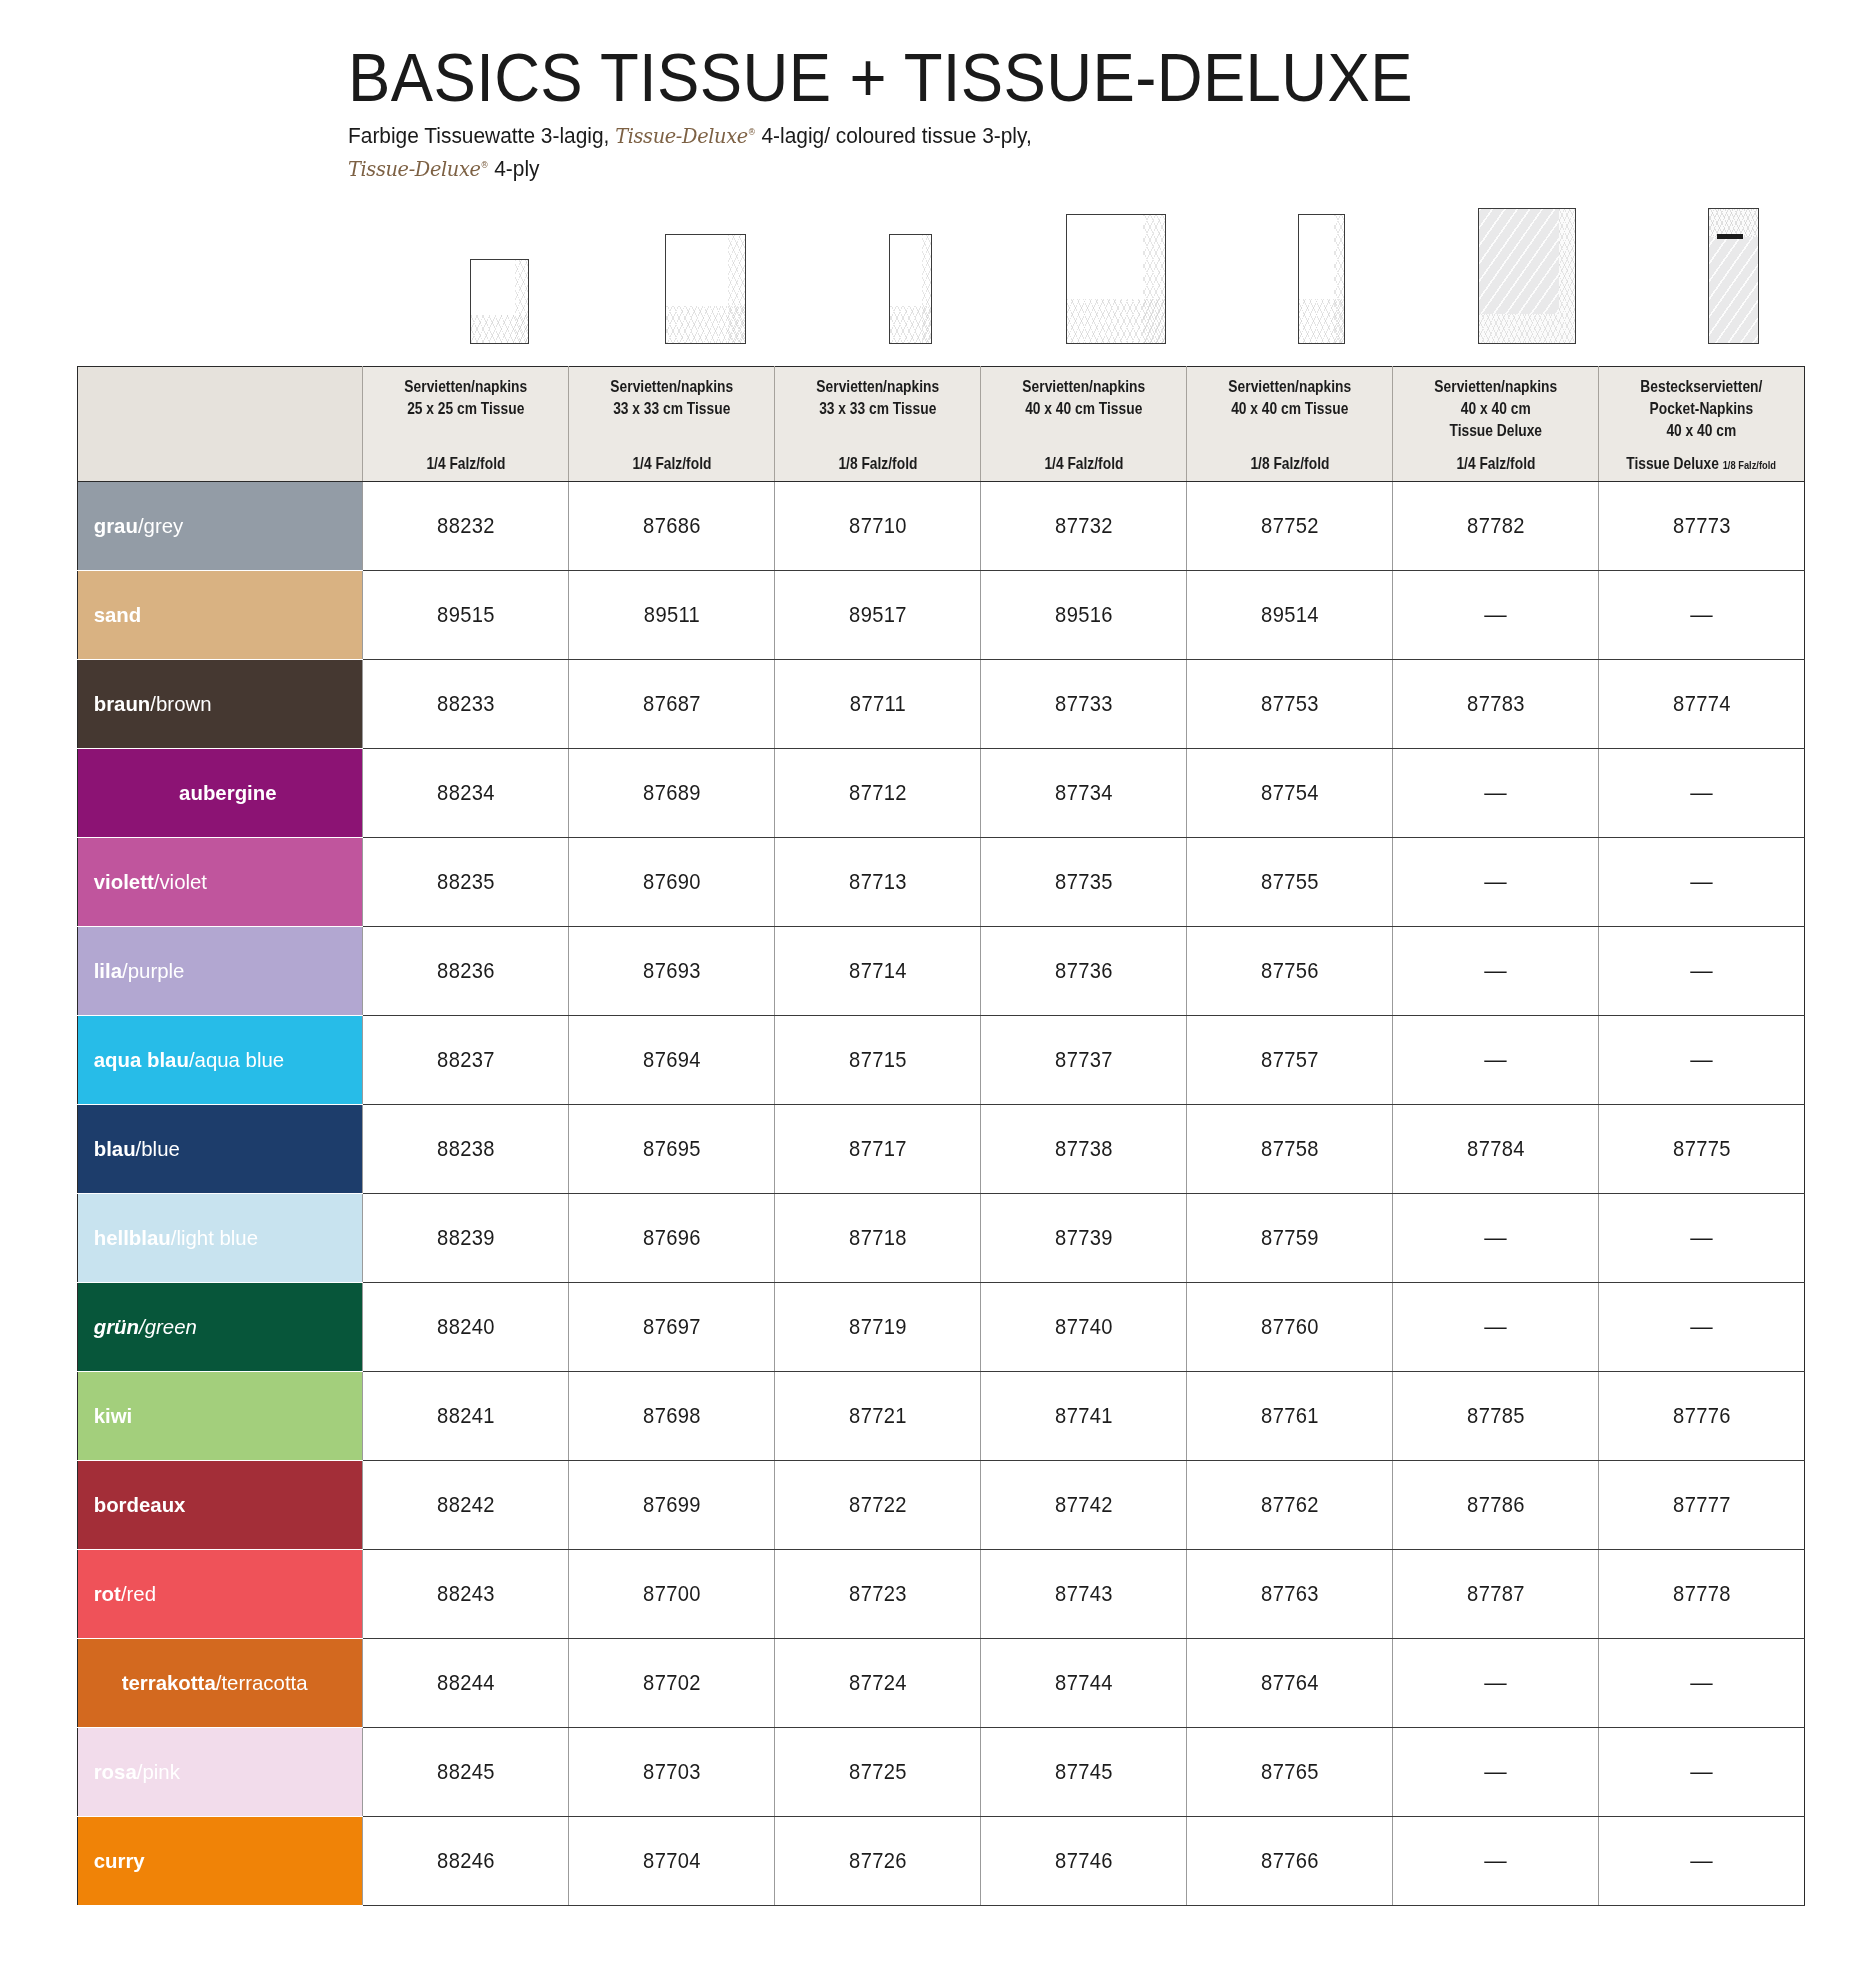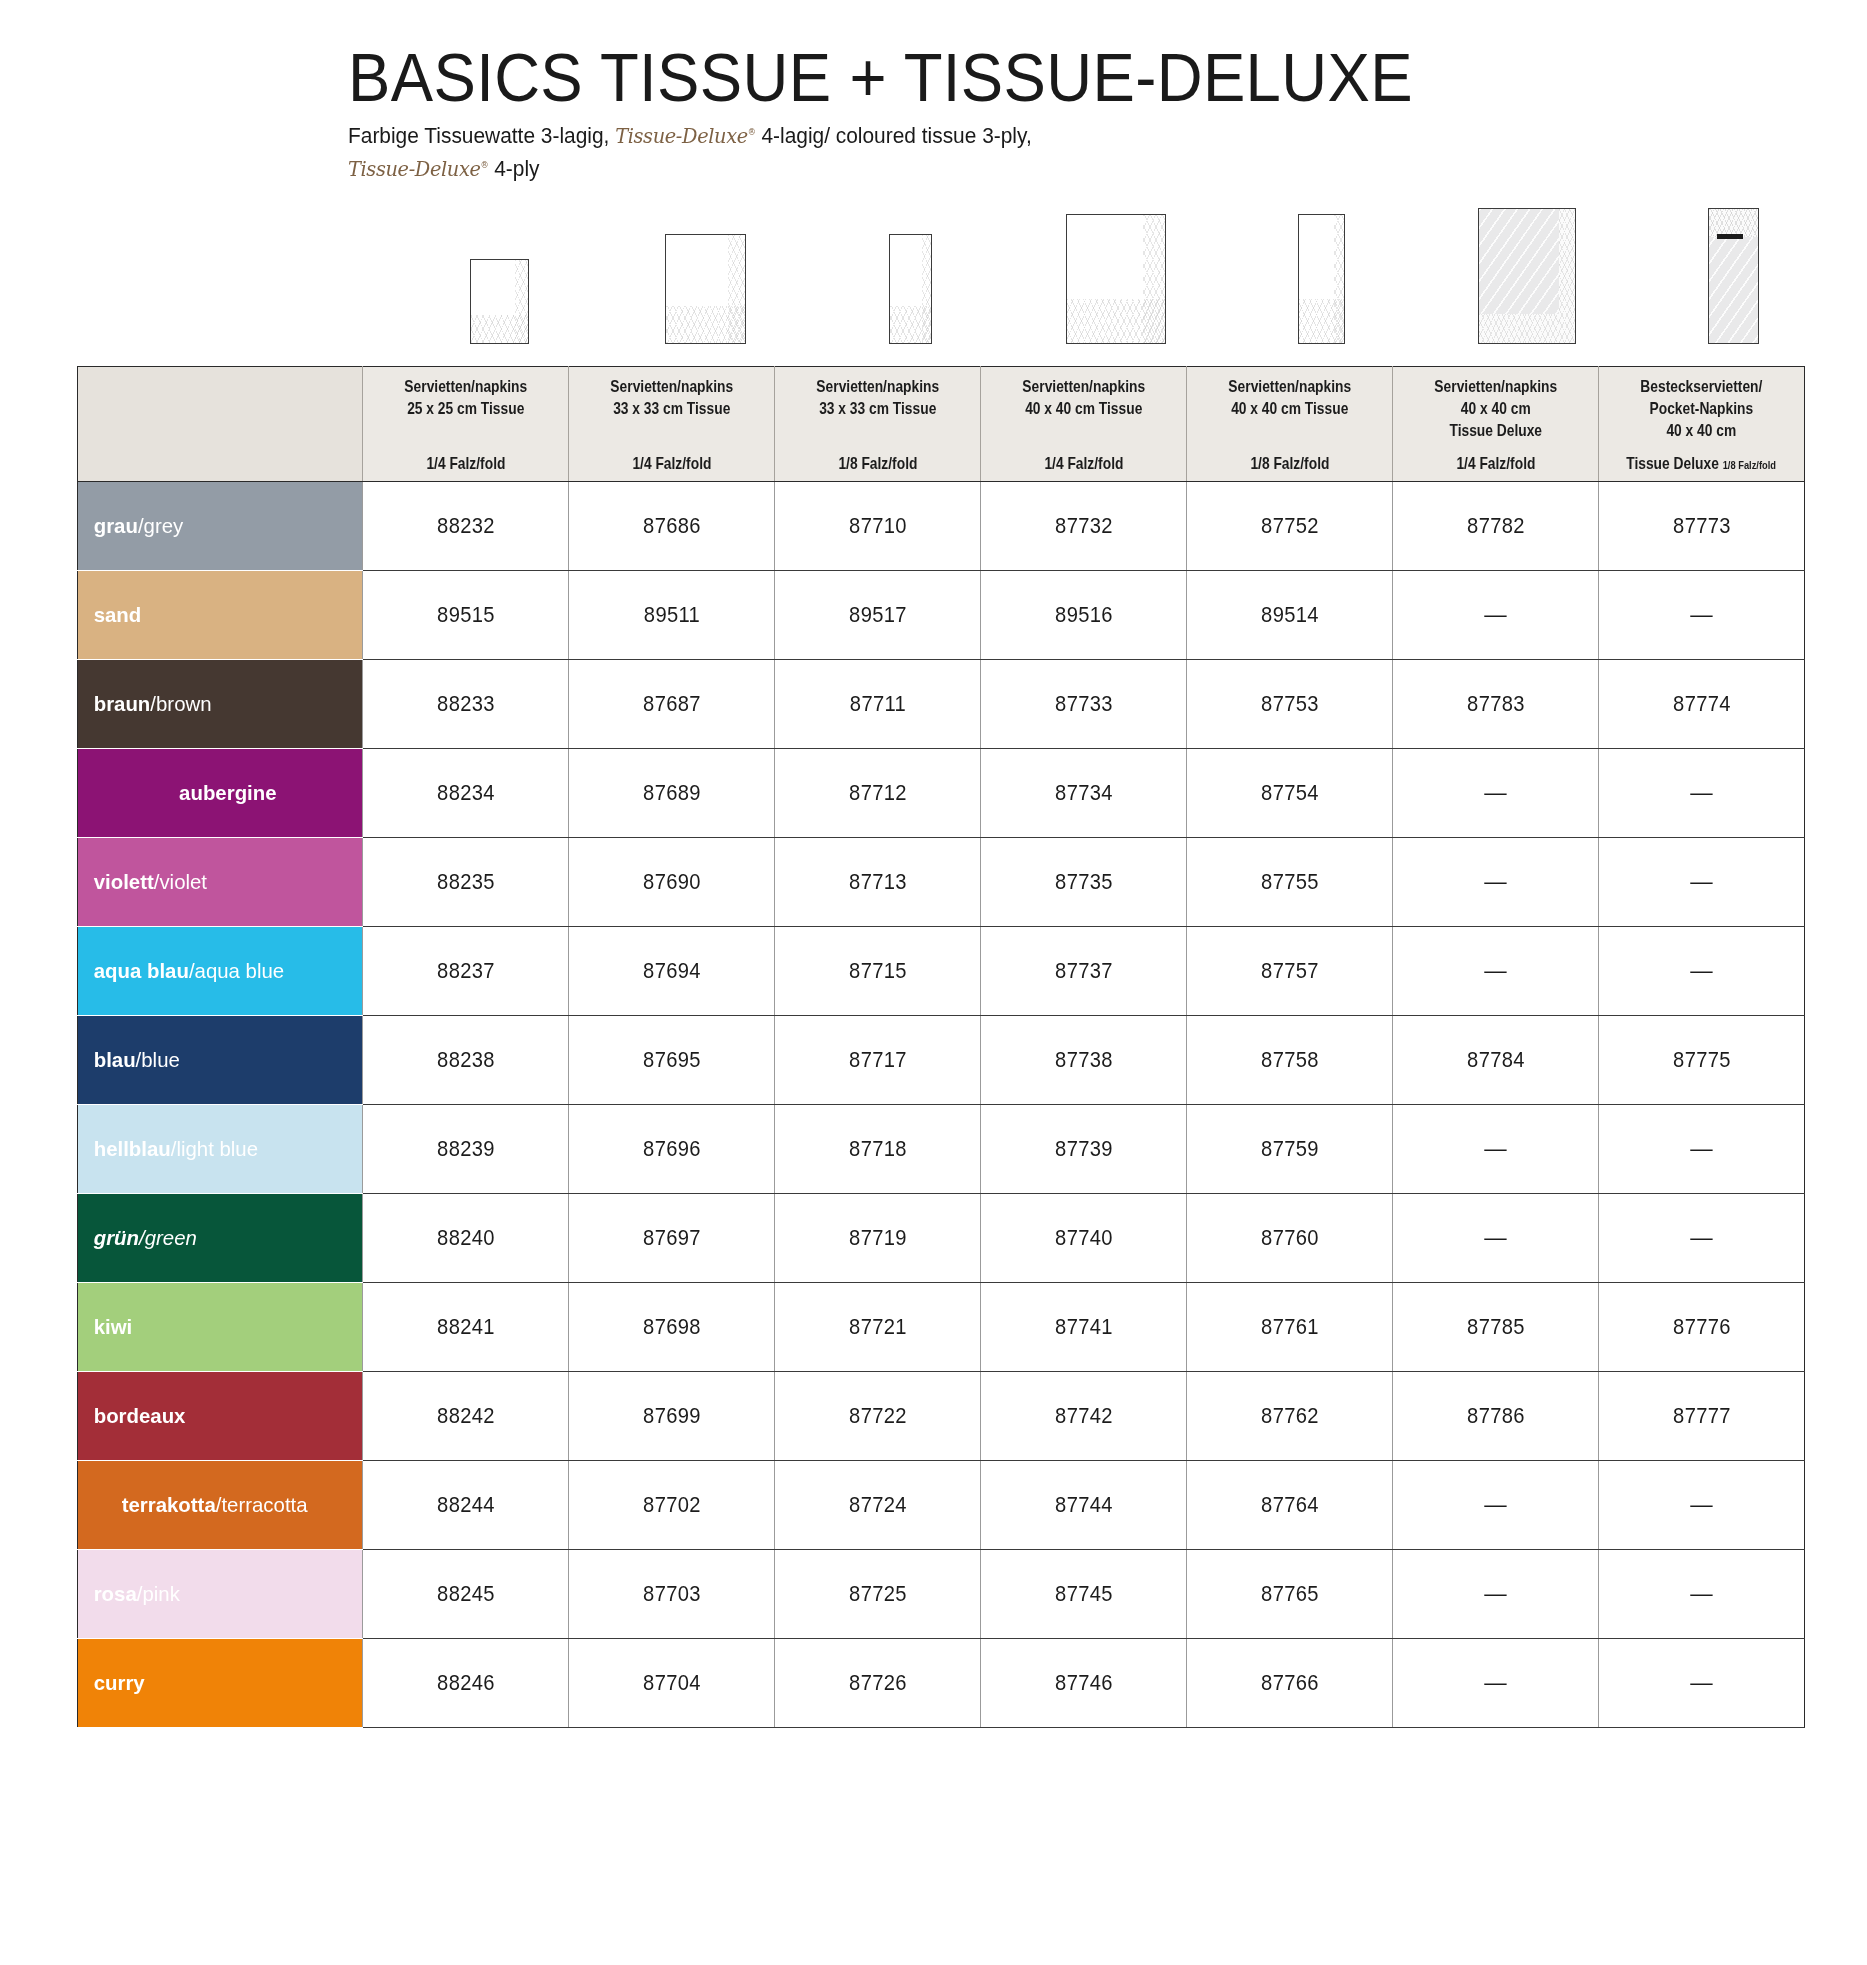--- a/index.html
+++ b/index.html
@@ -389,20 +389,32 @@
             </td>
             <td class="art">88235</td>
             <td class="art">87690</td>
             <td class="art">87713</td>
             <td class="art">87735</td>
             <td class="art">87755</td>
             <td class="dash">—</td>
             <td class="dash">—</td>
           </tr>
           <tr>
+            <td class="swatch" style="background: rgb(178, 167, 209);">
+              <div class="swatch-label" style="color: rgb(255, 255, 255);"><b>lila</b><span class="en">/purple</span></div>
+            </td>
+            <td class="art">88236</td>
+            <td class="art">87693</td>
+            <td class="art">87714</td>
+            <td class="art">87736</td>
+            <td class="art">87756</td>
+            <td class="dash">—</td>
+            <td class="dash">—</td>
+          </tr>
+          <tr>
             <td class="swatch" style="background: rgb(39, 188, 232);">
               <div class="swatch-label" style="color: rgb(255, 255, 255);"><b>aqua blau</b><span class="en">/aqua blue</span></div>
             </td>
             <td class="art">88237</td>
             <td class="art">87694</td>
             <td class="art">87715</td>
             <td class="art">87737</td>
             <td class="art">87757</td>
             <td class="dash">—</td>
             <td class="dash">—</td>
@@ -461,20 +473,32 @@
             </td>
             <td class="art">88242</td>
             <td class="art">87699</td>
             <td class="art">87722</td>
             <td class="art">87742</td>
             <td class="art">87762</td>
             <td class="art">87786</td>
             <td class="art">87777</td>
           </tr>
           <tr>
+            <td class="swatch" style="background: rgb(239, 82, 89);">
+              <div class="swatch-label" style="color: rgb(255, 255, 255);"><b>rot</b><span class="en">/red</span></div>
+            </td>
+            <td class="art">88243</td>
+            <td class="art">87700</td>
+            <td class="art">87723</td>
+            <td class="art">87743</td>
+            <td class="art">87763</td>
+            <td class="art">87787</td>
+            <td class="art">87778</td>
+          </tr>
+          <tr>
             <td class="swatch" style="background: rgb(211, 105, 31);">
               <div class="swatch-label" style="color: rgb(255, 255, 255); margin-left: 28px;"><b>terrakotta</b><span class="en">/terracotta</span></div>
             </td>
             <td class="art">88244</td>
             <td class="art">87702</td>
             <td class="art">87724</td>
             <td class="art">87744</td>
             <td class="art">87764</td>
             <td class="dash">—</td>
             <td class="dash">—</td>

